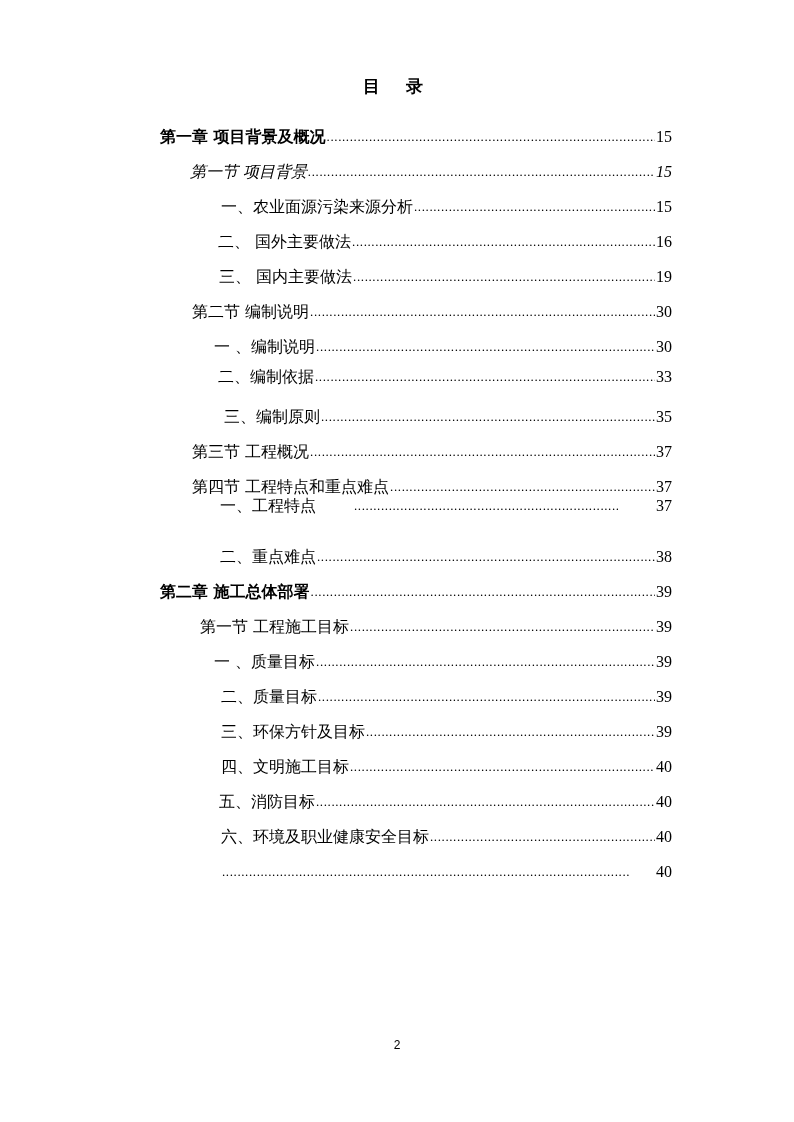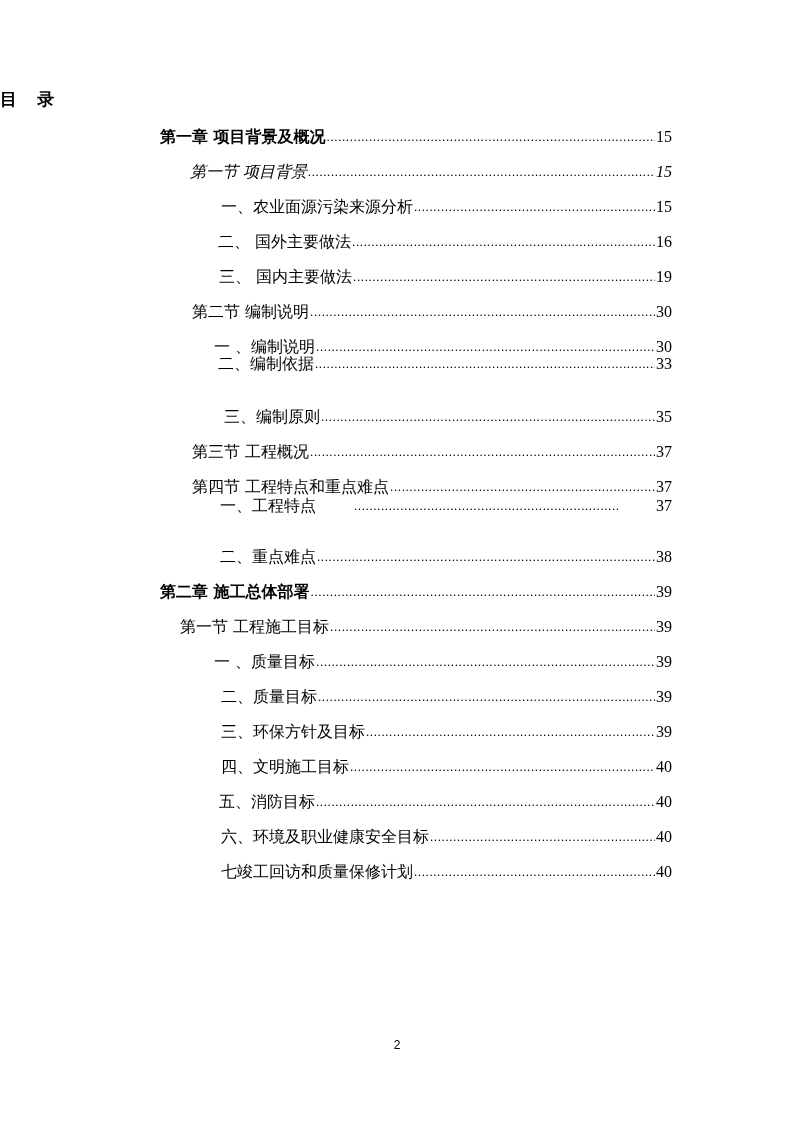--- a/index.html
+++ b/index.html
@@ -1,19 +1,19 @@
 <!DOCTYPE html>
 <html><head>
   <meta charset="utf-8">
   <style>
     html, body { margin: 0; padding: 0; background: #ffffff; }
     body { width: 794px; height: 1122px; position: relative; overflow: hidden;
            font-family: "DejaVu Serif", "Liberation Serif", serif; color: #000; }
-    .title { position: absolute; left: 0; width: 794px; top: 88px; 
-             font-family: Liberation Serif, serif; font-weight: bold;
+    .title { position: absolute; left: 0; width: 794px; top: 75px; text-align: center;
+             font-family: Liberation Mono, monospace; font-weight: bold;
              font-size: 17px; letter-spacing: 8px; }
     .row { position: absolute; right: 122px; height: 22px; display: flex; align-items: flex-end;
            font-size: 16px; line-height: 22px; white-space: nowrap; }
     .row.chapter { font-family: "DejaVu Sans", "Liberation Sans", sans-serif; font-weight: bold; }
     .row .label { flex: 0 0 auto; }
     .row.chapter .label { font-weight: bold; }
     .row .dots { flex: 1 1 auto; overflow: hidden; white-space: nowrap; font-weight: normal;
                  font-family: "Liberation Serif", serif; font-size: 13px; letter-spacing: 0.6px;
                  line-height: 22px; margin: 0 1px; }
     .row .page { flex: 0 0 auto; font-family: "Liberation Serif", serif; font-weight: normal;
@@ -55,21 +55,21 @@
   <div class="row" style="left:192px; top:301px;">
     <span class="label">第二节  编制说明</span>
     <span class="dots">..........................................................................................................</span>
     <span class="page">30</span>
   </div>
   <div class="row" style="left:214px; top:336px;">
     <span class="label">一 、编制说明  </span>
     <span class="dots">..........................................................................................................</span>
     <span class="page">30</span>
   </div>
-  <div class="row" style="left:218px; top:353px;">
+  <div class="row" style="left:218px; top:366px;">
     <span class="label">二、编制依据  </span>
     <span class="dots">..........................................................................................................</span>
     <span class="page"> 33</span>
   </div>
   <div class="row" style="left:224px; top:406px;">
     <span class="label">三、编制原则</span>
     <span class="dots">..........................................................................................................</span>
     <span class="page">35</span>
   </div>
   <div class="row" style="left:192px; top:441px;">
@@ -90,21 +90,21 @@
   <div class="row" style="left:220px; top:546px;">
     <span class="label">二、重点难点  </span>
     <span class="dots">..........................................................................................................</span>
     <span class="page"> 38</span>
   </div>
   <div class="row chapter" style="left:160px; top:581px;">
     <span class="label">第二章  施工总体部署</span>
     <span class="dots">..........................................................................................................</span>
     <span class="page">39</span>
   </div>
-  <div class="row" style="left:180px; top:616px;text-align:right;">
+  <div class="row" style="left:200px; top:616px;text-align:right;">
     <span class="label">第一节  工程施工目标</span>
     <span class="dots">..........................................................................................................</span>
     <span class="page"> 39</span>
   </div>
   <div class="row" style="left:214px; top:651px;">
     <span class="label">一 、质量目标  </span>
     <span class="dots">..........................................................................................................</span>
     <span class="page">39</span>
   </div>
   <div class="row" style="left:221px; top:686px;">
@@ -126,19 +126,18 @@
     <span class="label">五、消防目标  </span>
     <span class="dots">..........................................................................................................</span>
     <span class="page"> 40</span>
   </div>
   <div class="row" style="left:221px; top:826px;">
     <span class="label">六、环境及职业健康安全目标</span>
     <span class="dots">..........................................................................................................</span>
     <span class="page"> 40</span>
   </div>
   <div class="row" style="left:221px; top:861px;">
-    <span class="label">七竣工回访和质量保修计划</span>
     <span class="dots">..........................................................................................................</span>
     <span class="page"> 40</span>
   </div>
 </div>
 
 <div class="pagenum">2</div>
 
 </body></html>

